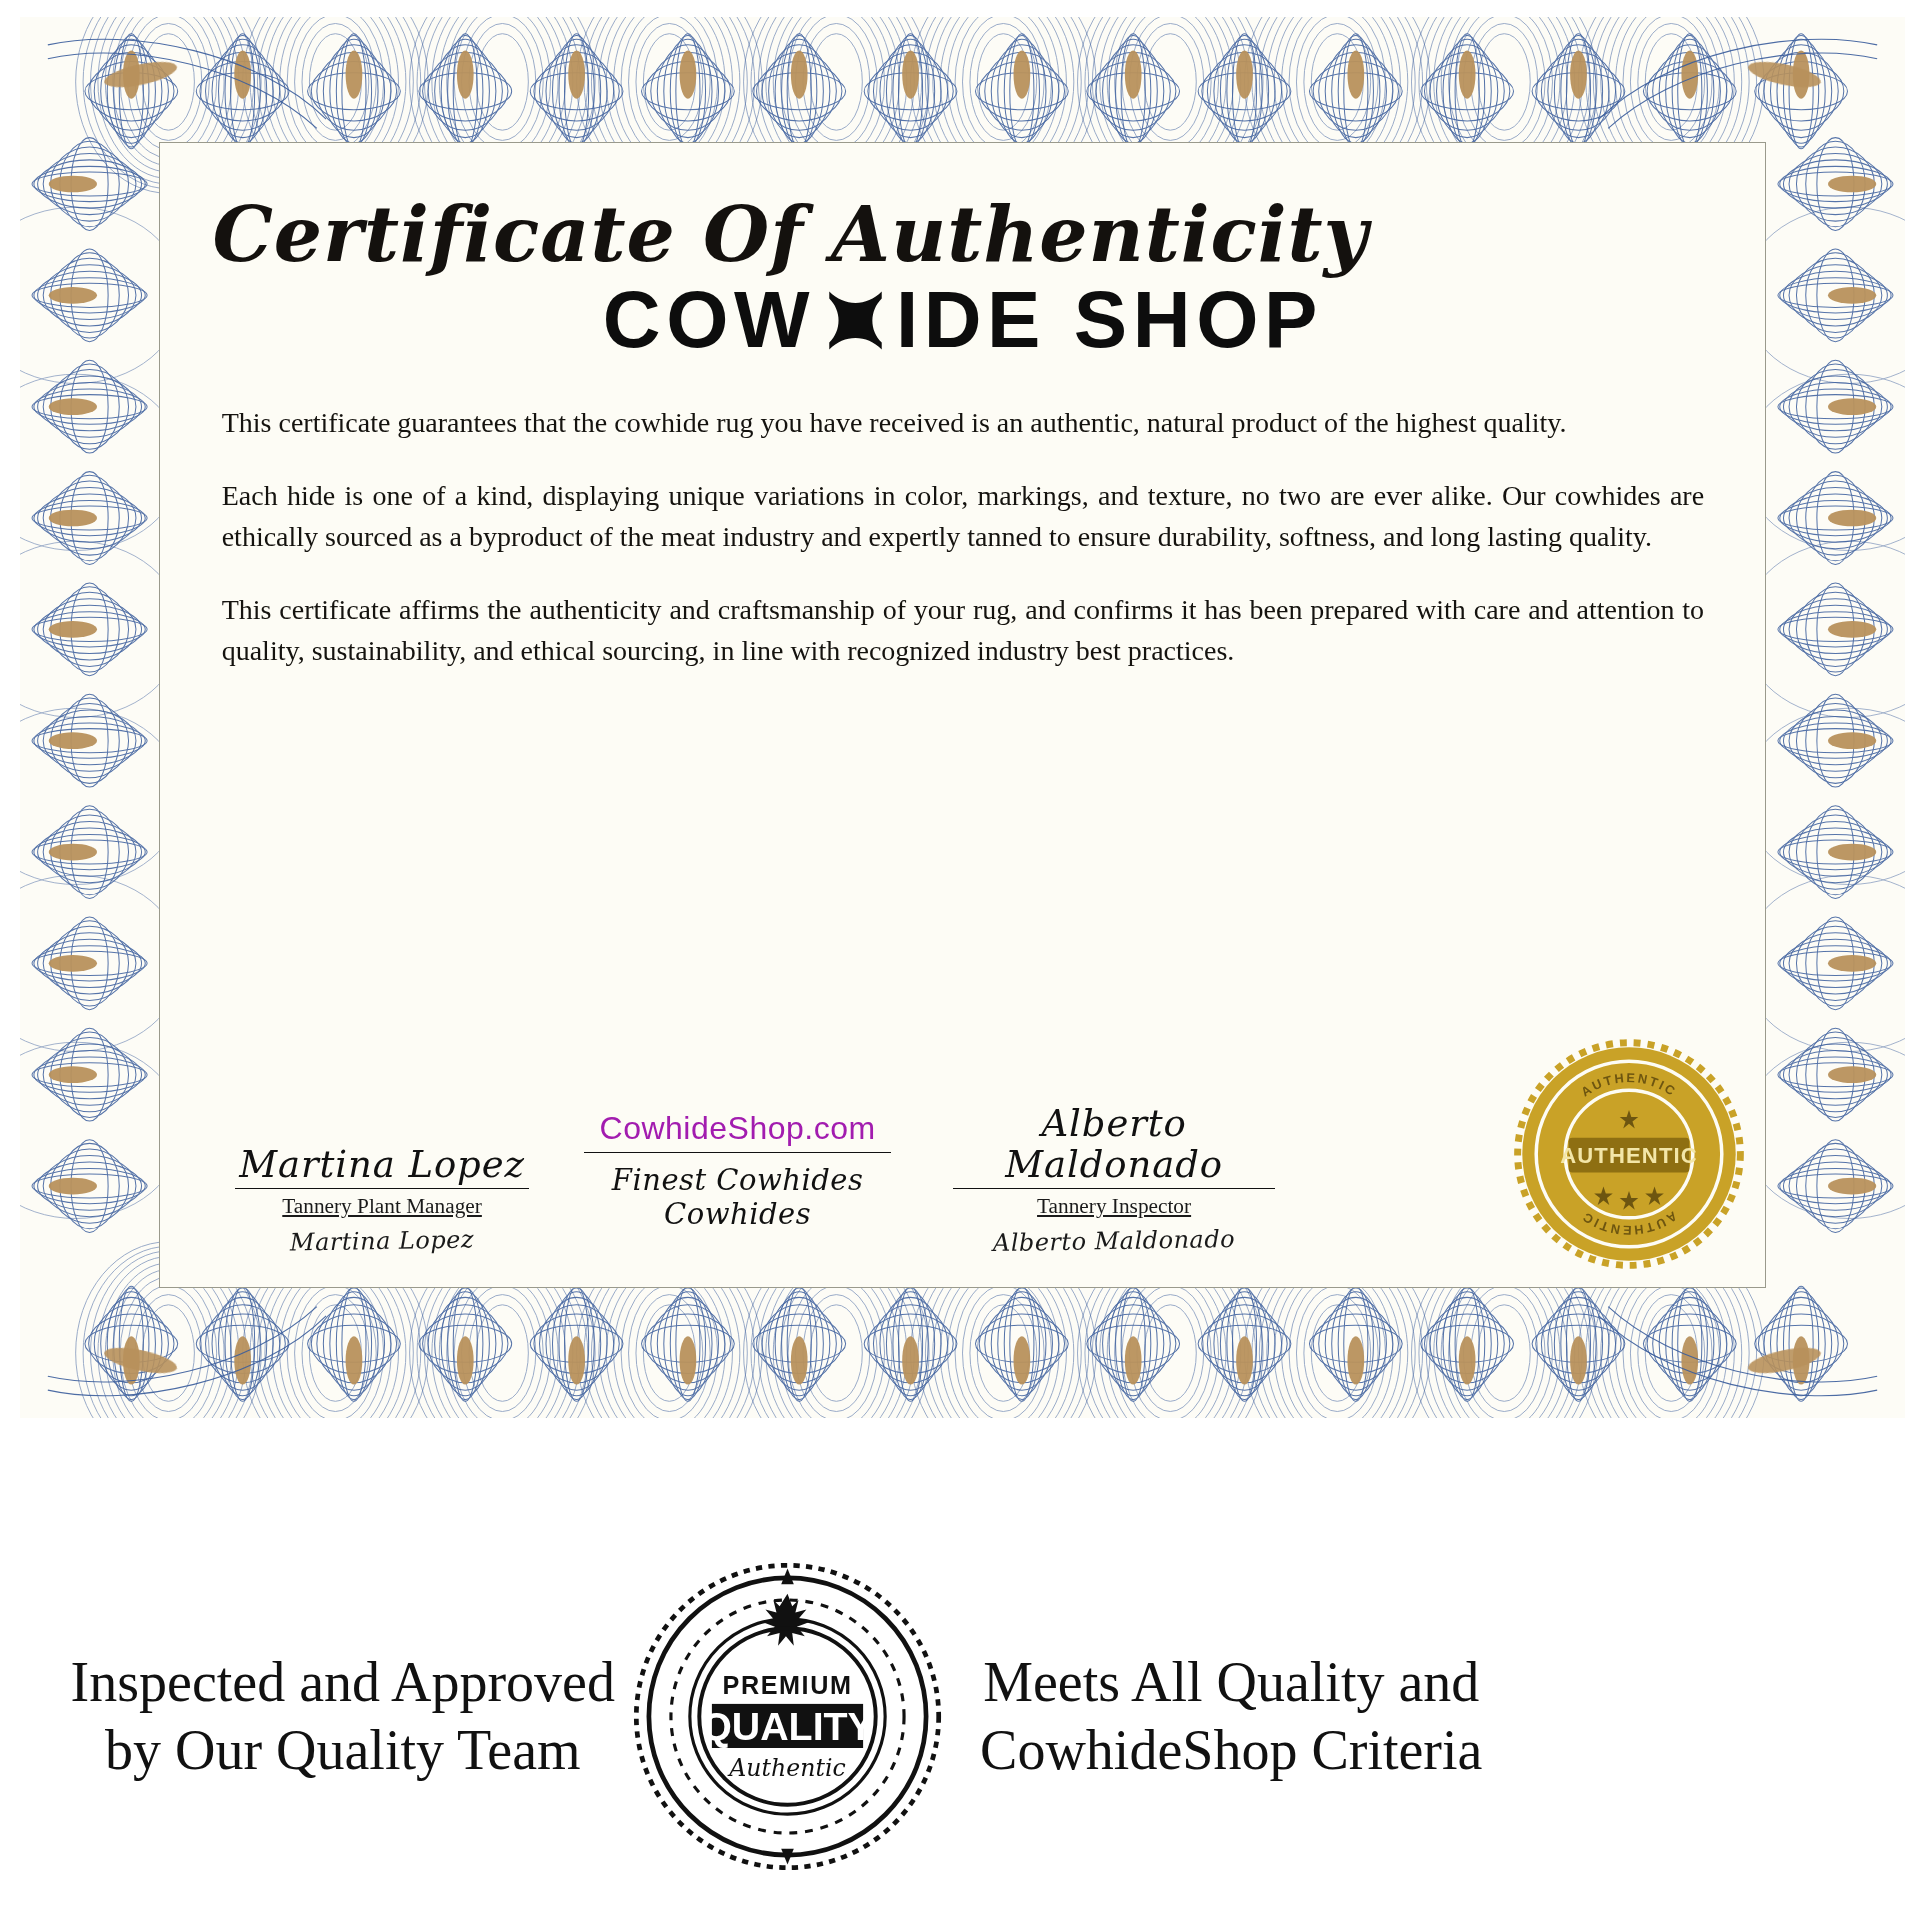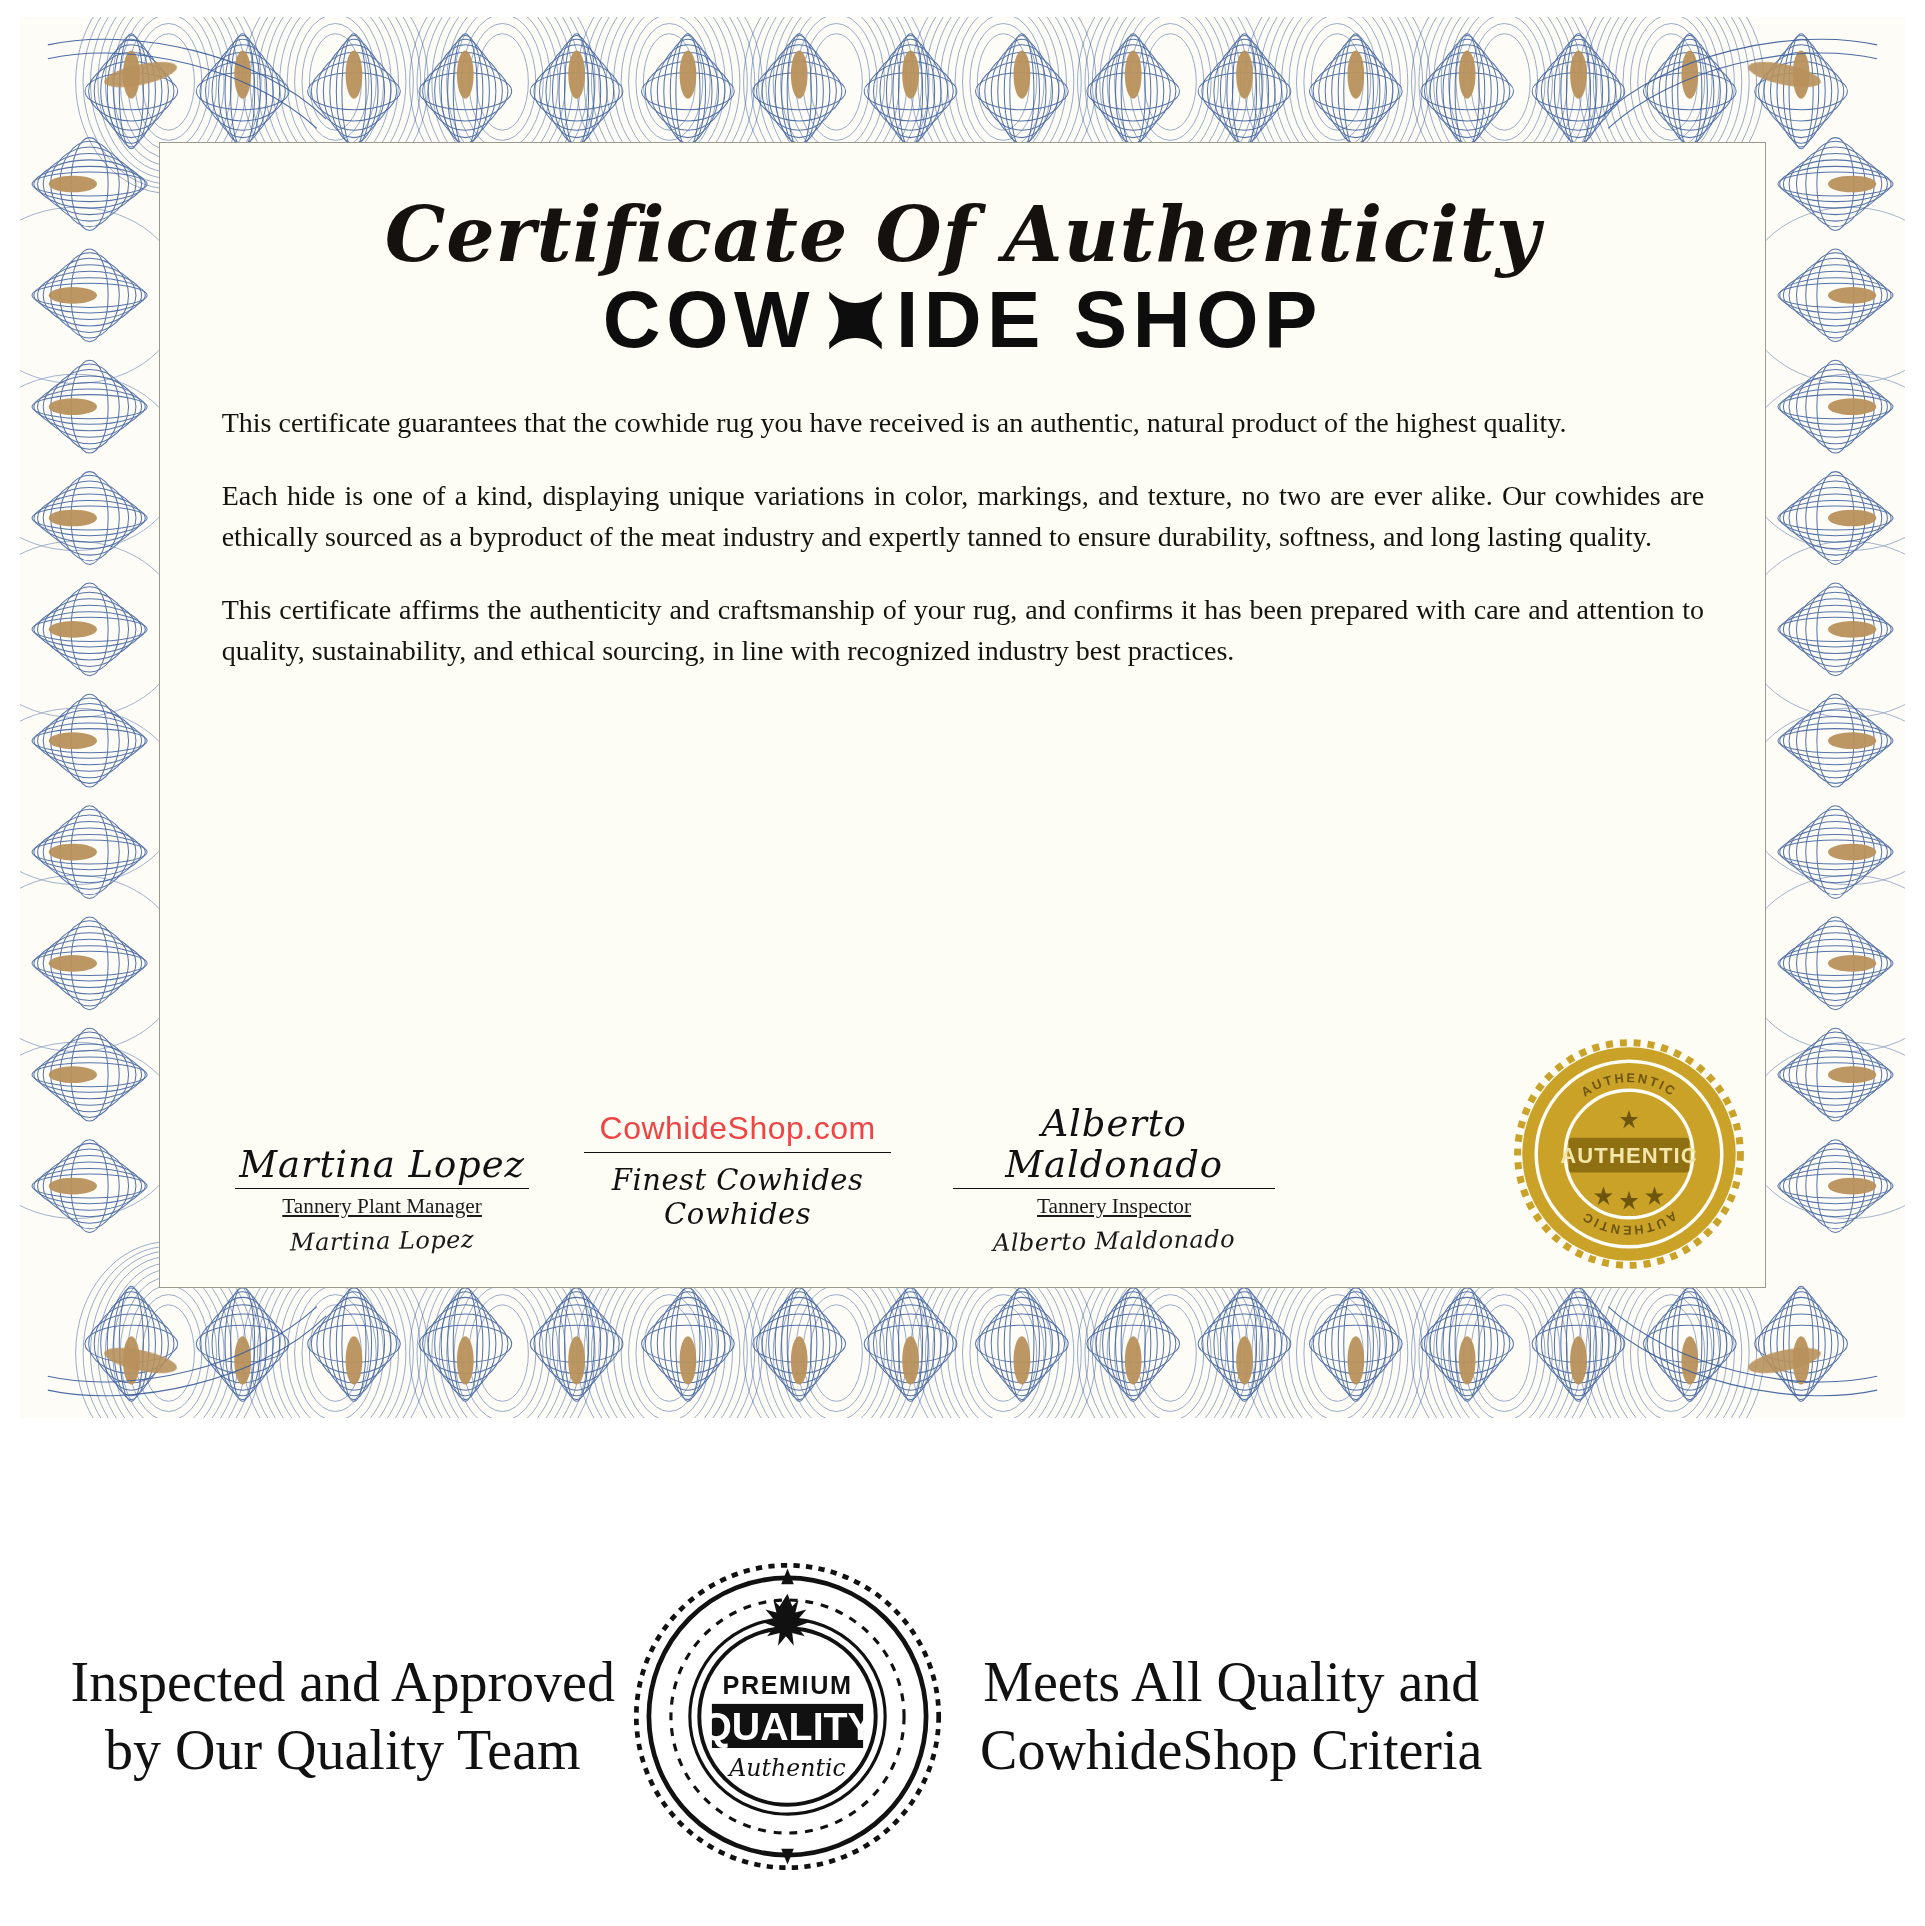--- a/index.html
+++ b/index.html
@@ -44,21 +44,20 @@
   }
 
   .cert-inner-pad {
     position: absolute;
     inset: 0;
     padding: 43px 52px 28px 52px;
     box-sizing: border-box;
   }
 
   .cert-title {
-    text-align: center;
     font-family: "DejaVu Serif", serif;
     font-style: italic;
     font-weight: 700;
     font-size: 76px;
     letter-spacing: 0.9px;
     color: #14110e;
     margin: 9.3px 0 5.6px 0;
     line-height: 1.05;
   }
 
@@ -139,21 +138,21 @@
     font-size: 27px;
     color: #1a1a1a;
     letter-spacing: 0.5px;
     transform: rotate(-2deg);
   }
   .sig-hand.small { font-size: 24px; transform: rotate(-1deg); }
 
   .site-name {
     font-family: "Liberation Sans", sans-serif;
     font-size: 32px;
-    color: #ef4444;
+    color: #a21caf;
     letter-spacing: 0.5px;
   }
   .site-rule {
     border-bottom: 1.4px solid #111;
     margin: 5.6px 3.7px 9.3px 3.7px;
   }
   .site-tag {
     font-family: "DejaVu Serif", serif;
     font-style: italic;
     font-size: 29px;

